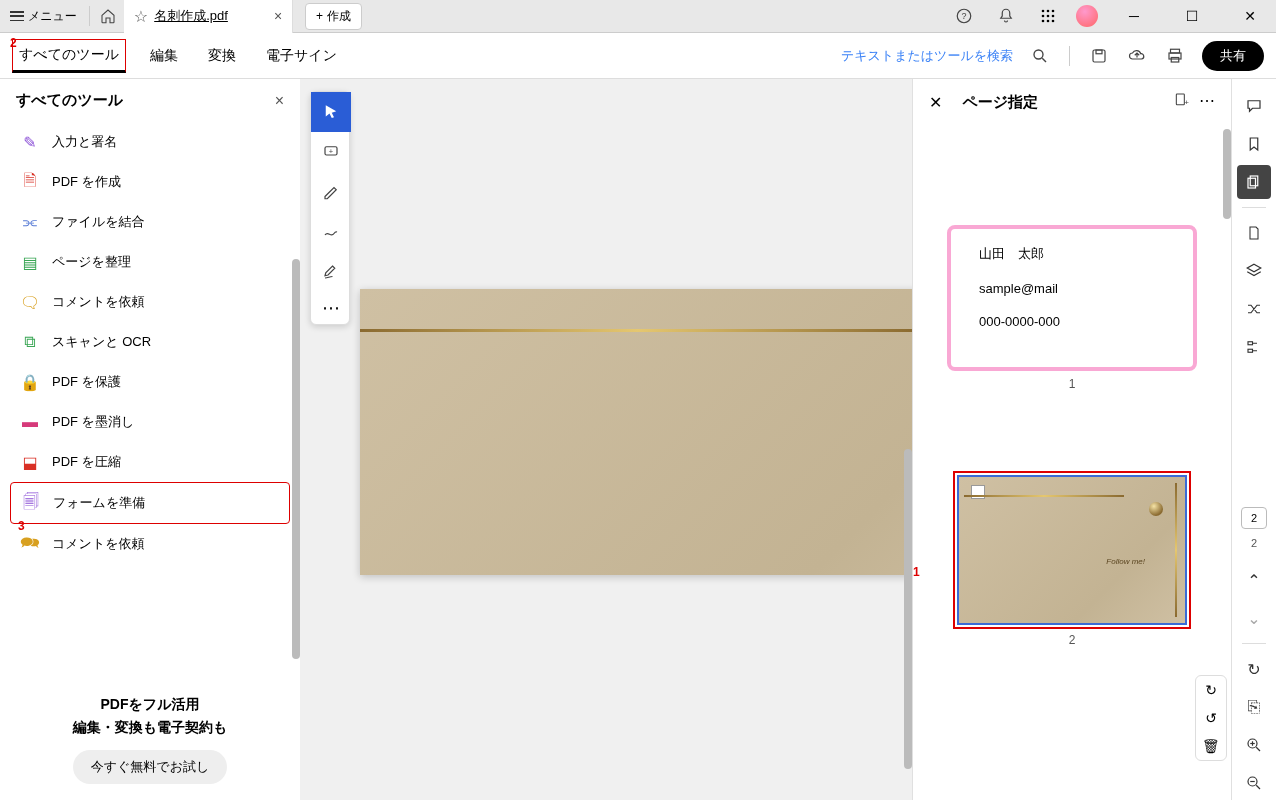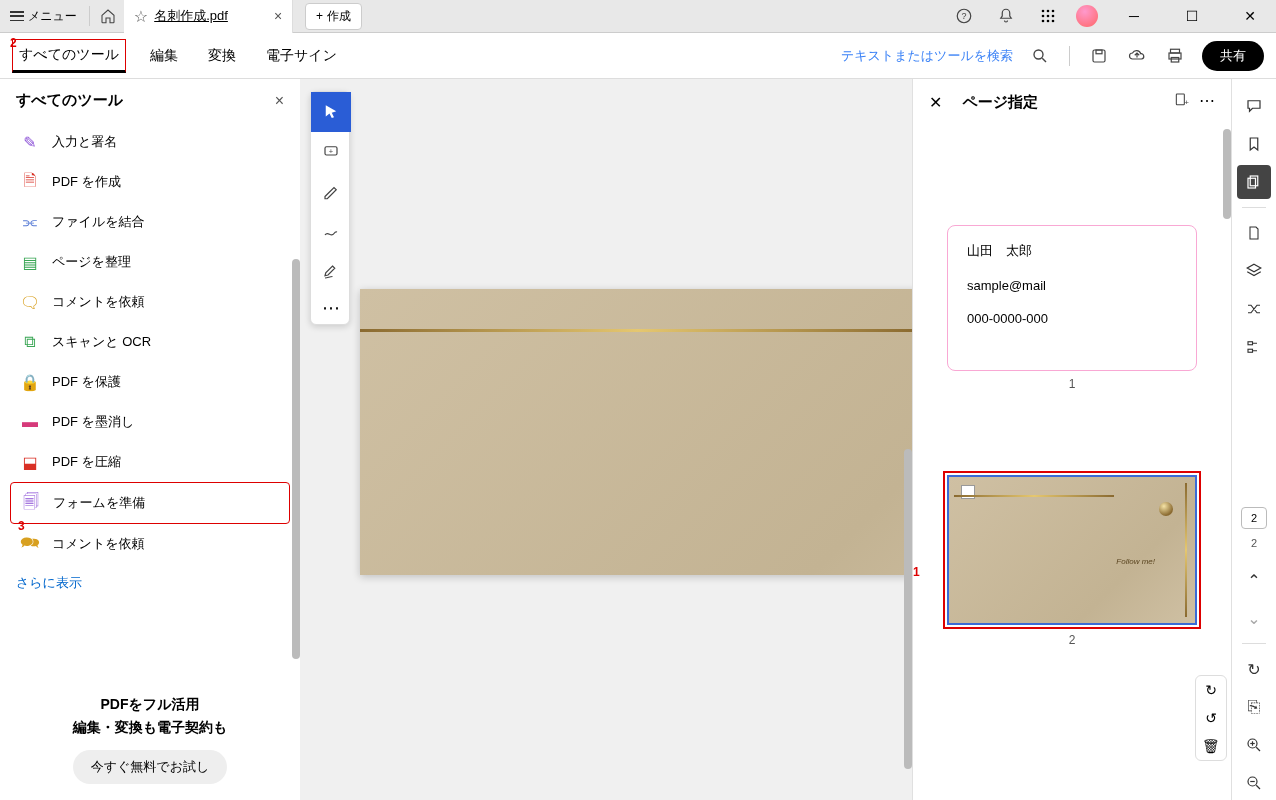--- a/index.html
+++ b/index.html
@@ -66,25 +66,25 @@
 
 
 .right-panel { width: 320px; background: #fff; display: flex; flex-direction: column; position: relative; border-left: 1px solid #e0e0e0; border-right: 1px solid #e0e0e0; }
 .right-header { display: flex; align-items: center; gap: 20px; padding: 12px 16px; }
 .rh-close { font-size: 16px; cursor: pointer; }
 .rh-title { font-size: 15px; font-weight: bold; }
 .rh-right { margin-left: auto; display: flex; gap: 10px; }
 .rh-icon { font-size: 16px; cursor: pointer; }
 .right-body { flex: 1; overflow: auto; padding: 10px; position: relative; }
 .thumb-wrap { margin-bottom: 10px; text-align: center; }
-.thumb1 { width: 250px; height: 146px; background: #fff; border: 1px solid #f9a8d4; border-radius: 8px; margin: 90px auto 6px; padding: 16px 19px; text-align: left; font-size: 13px; }
+.thumb1 { width: 250px; height: 146px; background: #fff; border: 4px solid #f9a8d4; border-radius: 8px; margin: 90px auto 6px; padding: 16px 28px; text-align: left; font-size: 13px; }
 .thumb1 div { margin-bottom: 18px; }
 .thumb-num { font-size: 12px; color: #555; }
 .thumb2-outer { border: 2px solid #d00; padding: 2px; display: inline-block; margin-top: 70px; position: relative; }
-.thumb2 { width: 250px; height: 150px; background: linear-gradient(135deg,#cfc0a3 0%, #c3b393 70%, #cfc0a3 100%); border: 2px solid #3a6ad6; position: relative; }
+.thumb2 { width: 230px; height: 150px; background: linear-gradient(135deg,#cfc0a3 0%, #c3b393 70%, #cfc0a3 100%); border: 2px solid #3a6ad6; position: relative; }
 .thumb2 .mini-hline { position: absolute; top: 18px; left: 5px; width: 160px; height: 2px; background: linear-gradient(90deg,#8a6a30,#e5c770,#8a6a30); }
 .thumb2 .mini-vline { position: absolute; right: 8px; top: 6px; bottom: 6px; width: 2px; background: linear-gradient(180deg,#8a6a30,#e5c770,#8a6a30); }
 .thumb2 .mini-ball { position: absolute; right: 22px; top: 25px; width: 14px; height: 14px; border-radius: 50%; background: radial-gradient(circle at 35% 30%, #f5e3a6, #8a6a30 70%); }
 .thumb2 .mini-text { position: absolute; right: 40px; top: 80px; font-size: 8px; font-style: italic; color: #5a4520; }
 .thumb2-checkbox { position: absolute; top: 8px; left: 12px; width: 14px; height: 14px; background: #fff; border: 1px solid #999; }
 .thumb-tools { position: absolute; right: 4px; top: 550px; background: #fff; border: 1px solid #ddd; border-radius: 6px; display: flex; flex-direction: column; }
 .thumb-tool { width: 30px; height: 28px; display: flex; align-items: center; justify-content: center; font-size: 14px; cursor: pointer; }
 .right-scroll { position: absolute; right: 0; top: 50px; width: 8px; height: 90px; background: #bbb; border-radius: 4px; }
 
 
@@ -241,21 +241,20 @@
         </li>
       <li class="tool-item highlighted">
           <span class="tool-icon" style="color:#8a4fd6">🗐</span>
           <span>フォームを準備</span>
         </li>
       <li class="tool-item">
           <span class="tool-icon" style="color:#d8a020">🗪</span>
           <span>コメントを依頼</span>
         </li>
     </ul>
-    <div class="more-link">さらに表示</div>
     <div class="promo">
       <div class="promo-text">
         <div>PDFをフル活用</div>
         <div>編集・変換も電子契約も</div>
       </div>
       <div class="trial-btn">今すぐ無料でお試し</div>
     </div>
     <div class="left-scroll"></div>
     <div class="annot" style="left:18px; top:440px;">3</div>
   </div>

